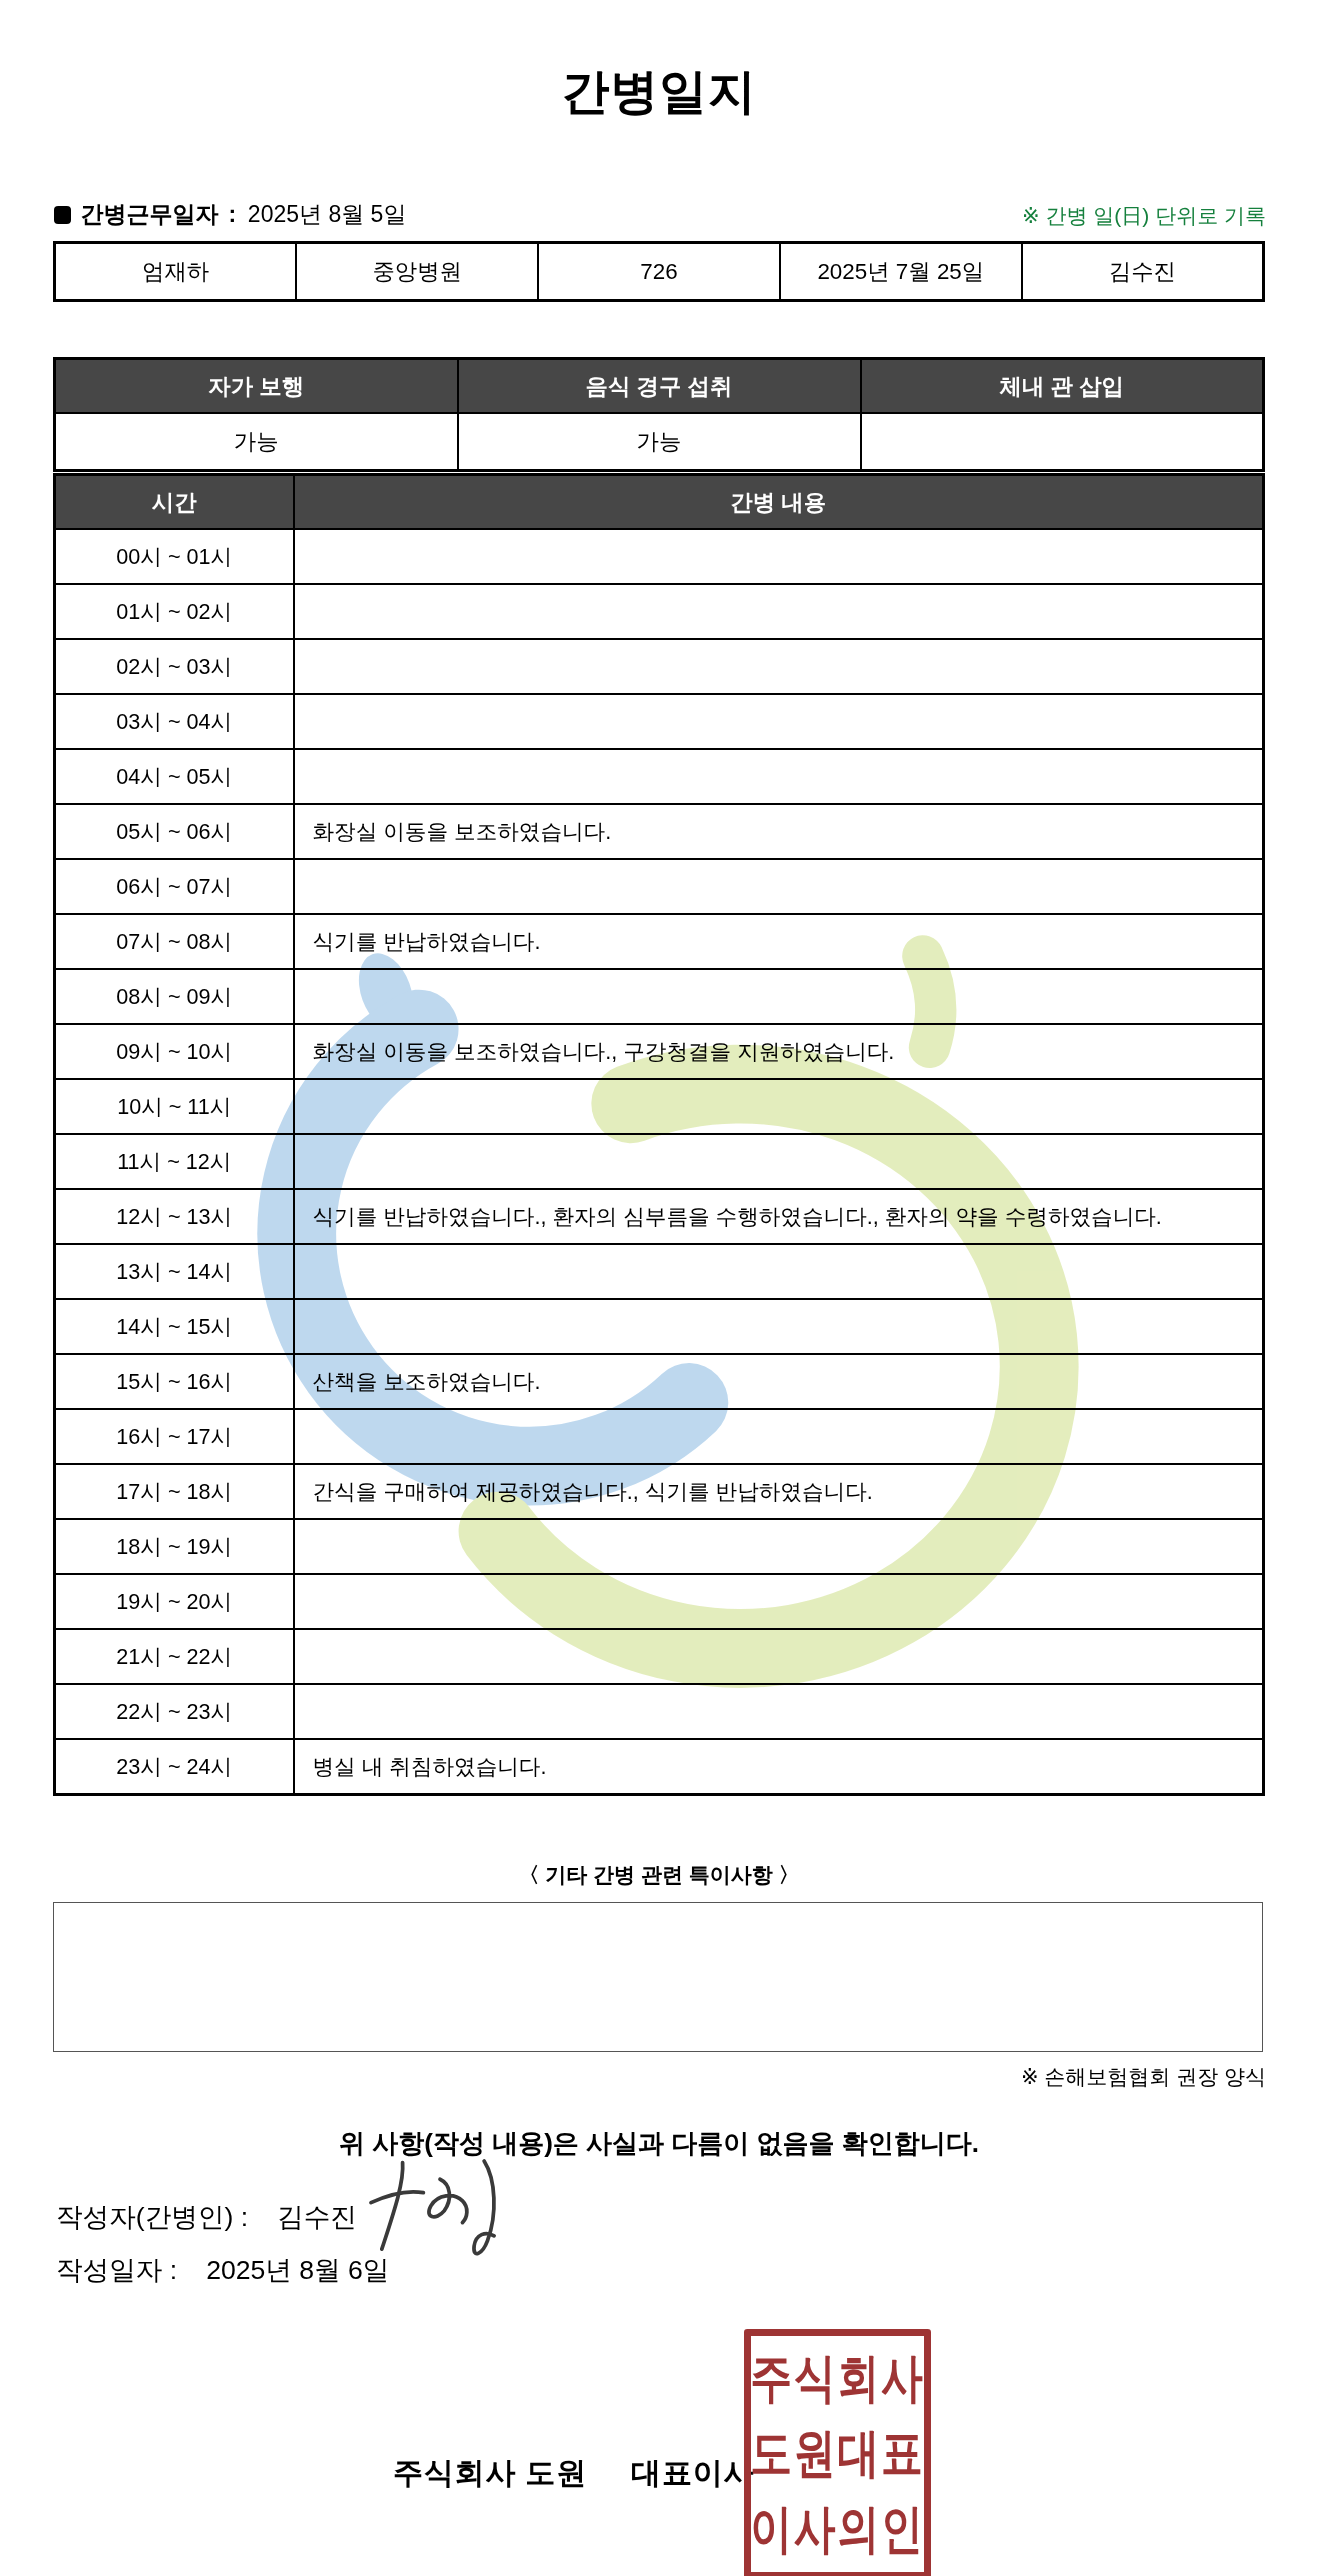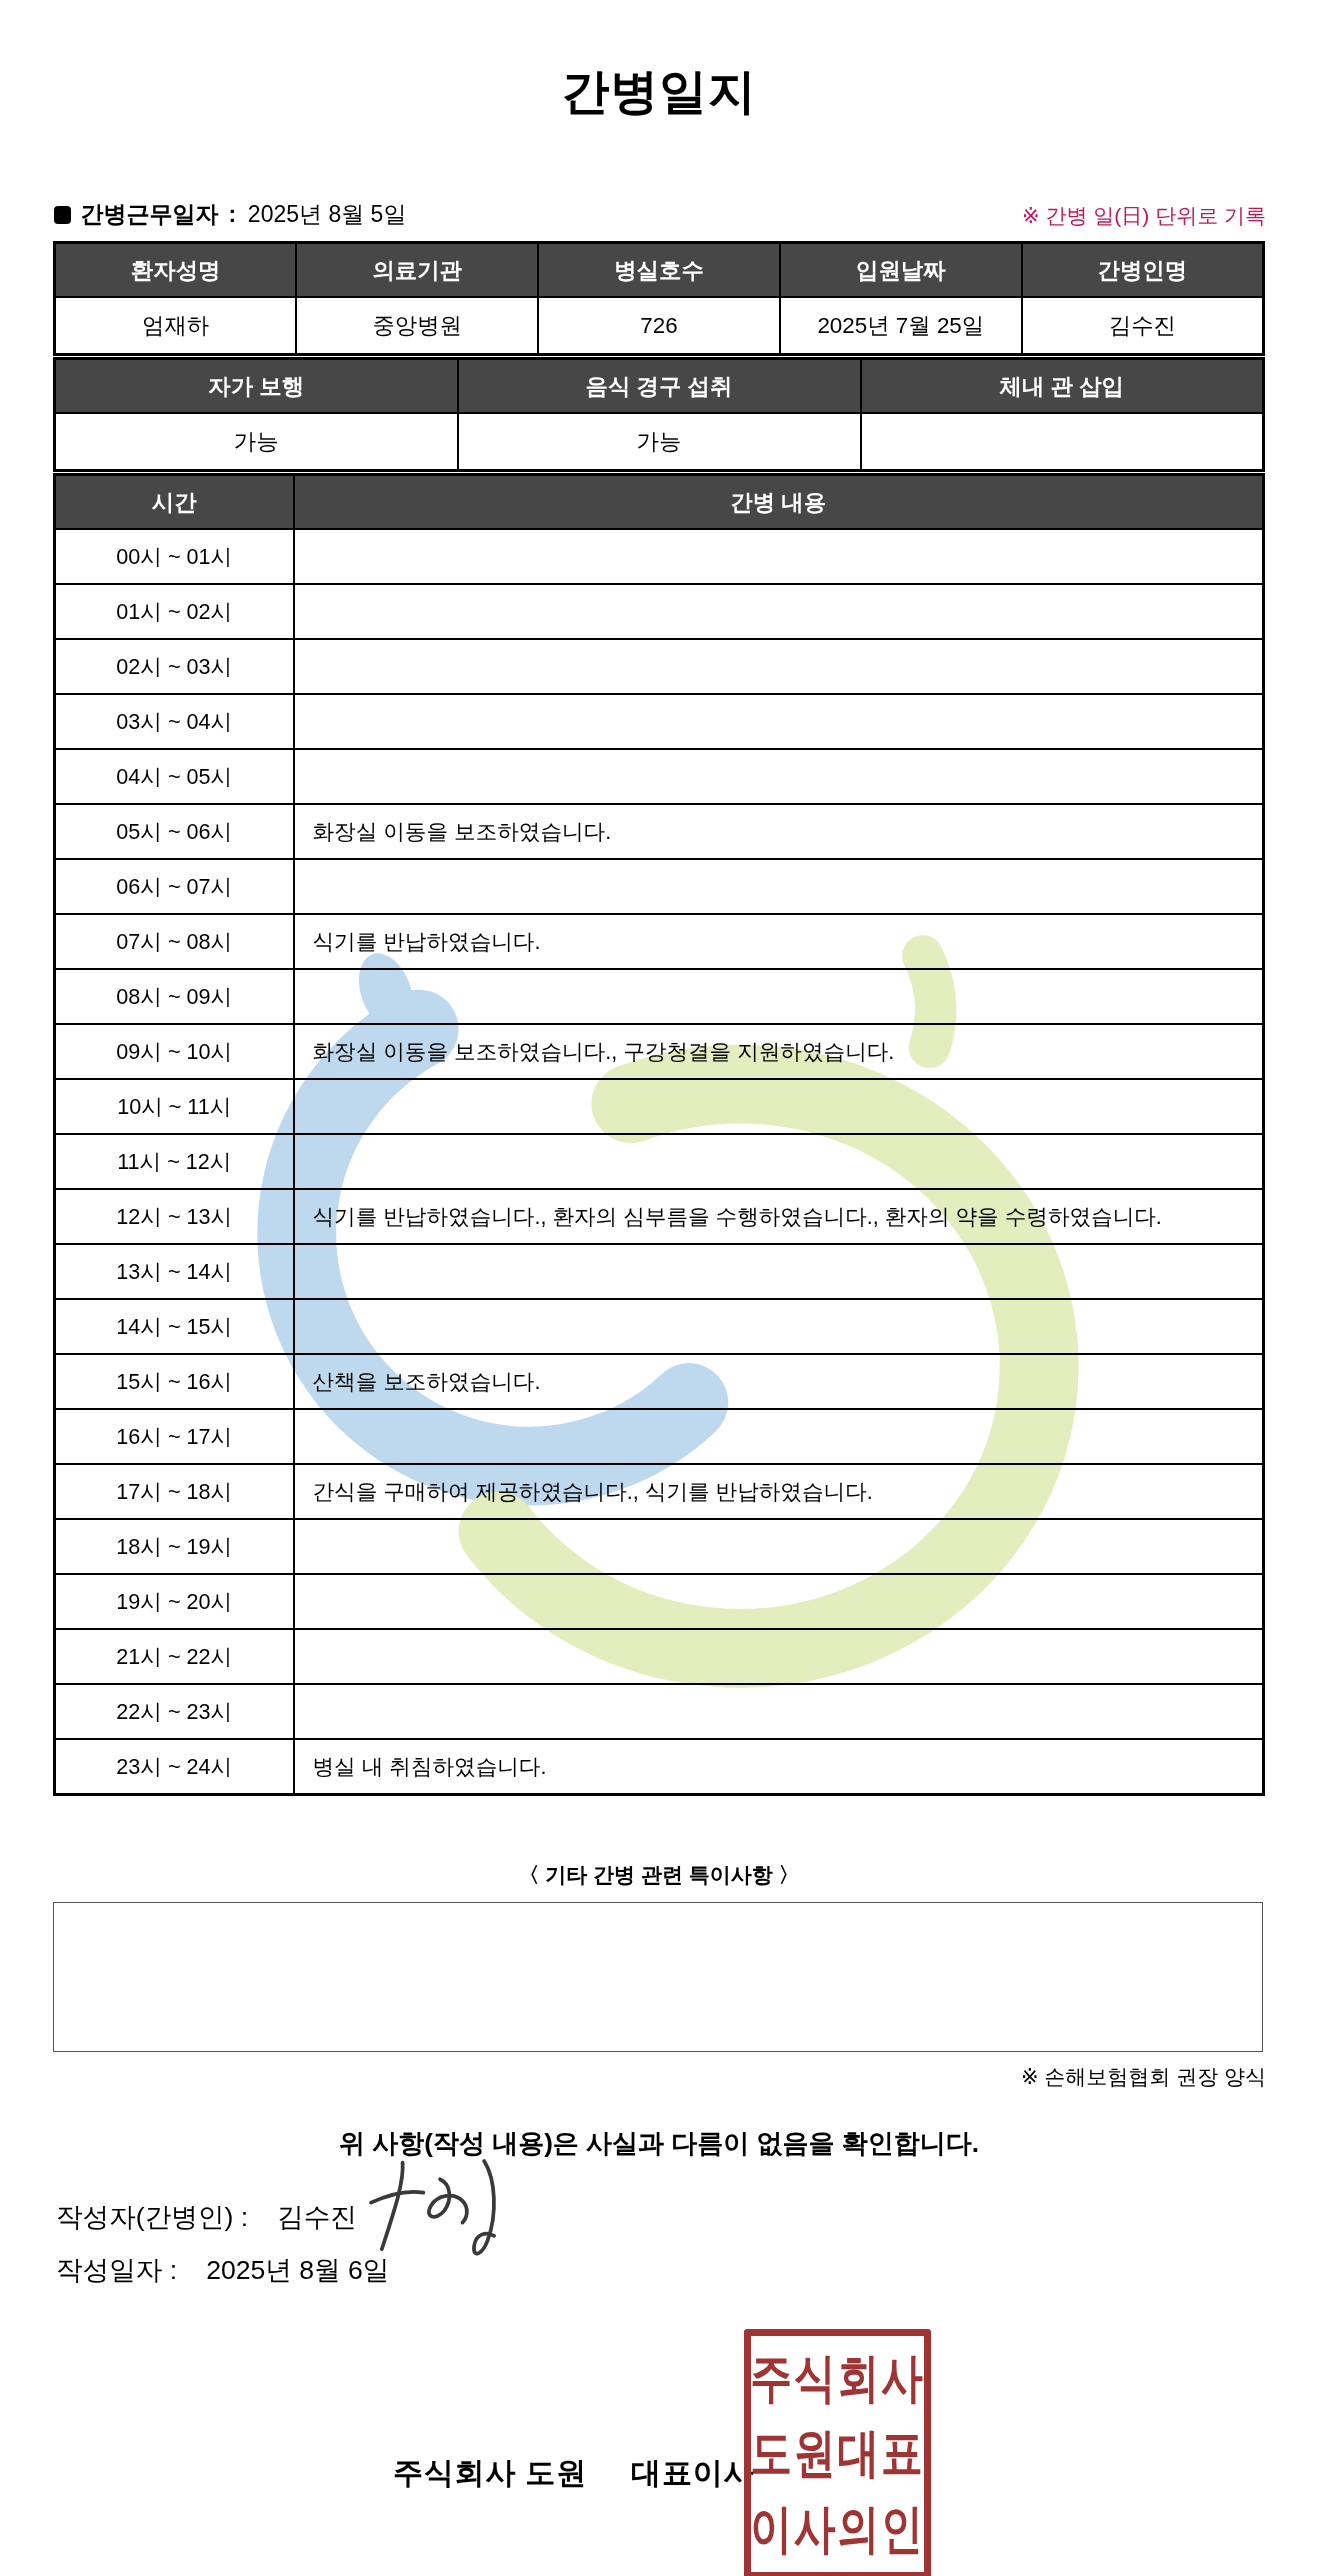--- a/index.html
+++ b/index.html
@@ -11,21 +11,21 @@
 
   .doc-title{position:absolute;top:60px;left:0;width:100%;text-align:center;
              font-size:48px;font-weight:900;letter-spacing:0.8px;}
 
   .meta-line{position:absolute;top:199px;left:54px;width:1212px;display:flex;
              justify-content:space-between;align-items:flex-end;}
   .meta-left{display:flex;align-items:center;font-size:23px;}
   .bullet{width:16.6px;height:18px;background:#000;border-radius:4.1px;margin-right:10px;display:inline-block;}
   .meta-label{font-weight:700;}
   .meta-sep{margin:0 11.6px 0 10px;font-weight:700;}
-  .meta-note{font-size:21px;color:#be185d;}
+  .meta-note{font-size:21px;color:#15803d;}
 
   table{border-collapse:collapse;table-layout:fixed;width:1212px;background:transparent;}
   table,td,th{border:2.5px solid #000;}
   table{border-width:3.3px;}
   th{background:#474747;color:#fff;font-weight:700;font-size:22.4px;height:50px;text-align:center;}
   td{font-size:22.4px;height:53px;text-align:center;vertical-align:middle;background:transparent;}
 
   .tbl-patient{position:absolute;top:241px;left:53px;}
   .tbl-status{position:absolute;top:357px;left:53px;}
   .tbl-care{position:absolute;top:473px;left:53px;}
@@ -79,27 +79,20 @@
         <span class="bullet"></span>
         <span class="meta-label">간병근무일자</span>
         <span class="meta-sep">:</span>
         <span class="meta-value">2025년 8월 5일</span>
       </div>
       <div class="meta-note">※ 간병 일(日) 단위로 기록</div>
     </div>
 
     <table class="tbl-patient">
       <tbody>
-          <tr>
-        <th>환자성명</th>
-        <th>의료기관</th>
-        <th>병실호수</th>
-        <th>입원날짜</th>
-        <th>간병인명</th>
-      </tr>
       <tr>
         <td>엄재하</td>
         <td>중앙병원</td>
         <td>726</td>
         <td>2025년 7월 25일</td>
         <td>김수진</td>
       </tr>
     </tbody>
       </table>
 

